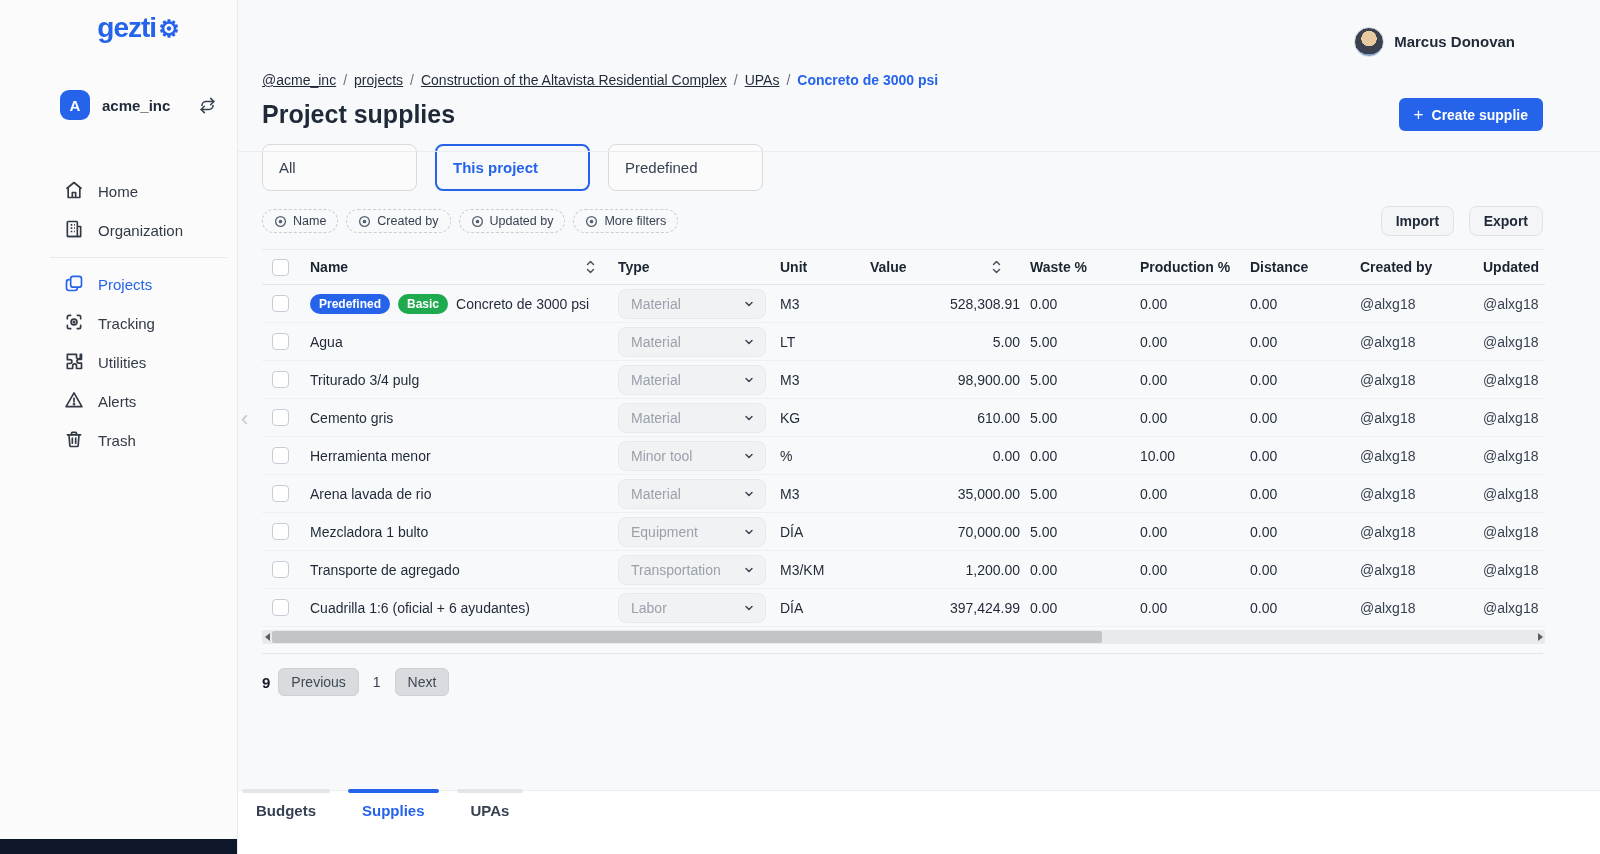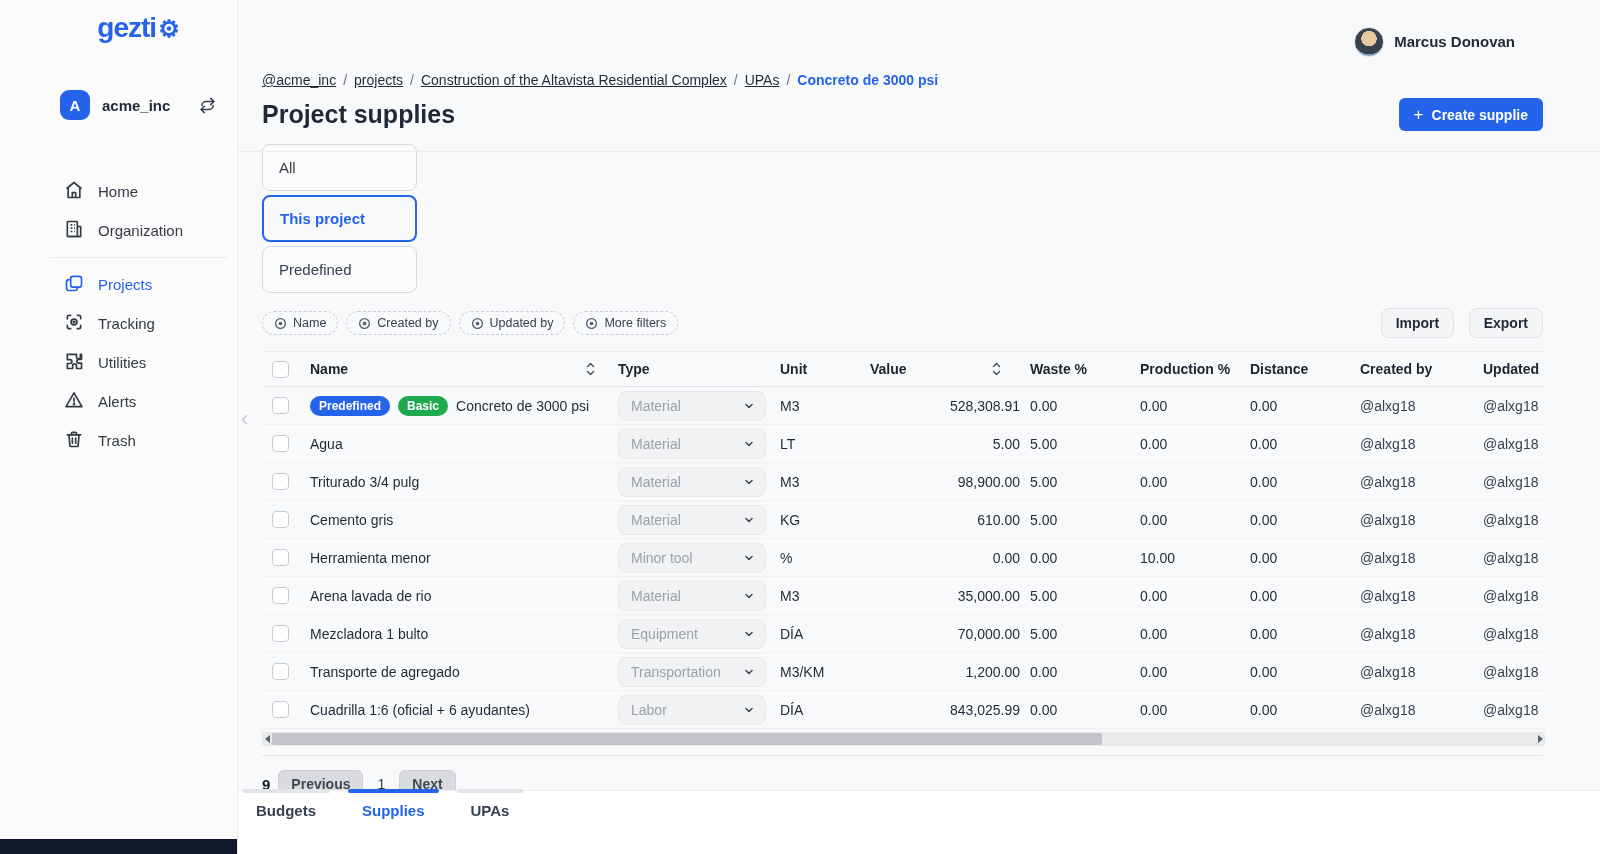--- a/index.html
+++ b/index.html
@@ -43,21 +43,21 @@
   .breadcrumb .current { color:#2563eb; font-weight:600; }
 
   .title-row { display:flex; justify-content:space-between; align-items:center; margin-top:10px; }
   .page-title { font-size:25px; font-weight:800; color:#1f2937; }
   .create-btn { background:#2563eb; color:#fff; border:none; border-radius:6px; font-size:14px;
     font-weight:600; padding:8px 15px; display:flex; align-items:center; gap:8px; cursor:pointer;
     font-family:inherit; }
   .create-btn .plus { font-size:17px; font-weight:400; line-height:1; }
   .header-divider { position:absolute; left:0; right:0; top:141px; height:1px; background:#ededf0; }
 
-  .scope-tabs { display:flex; gap:4px; margin-top:13px;flex-direction:column; }
+  .scope-tabs { display:flex; gap:18px; margin-top:13px; }
   .scope-tab { width:155px; height:47px; border:1px solid #d7dadf; border-radius:8px;
     background:#fbfbfc; display:flex; align-items:center; padding-left:16px; font-size:15px;
     color:#374151; cursor:pointer; }
   .scope-tab.active { border:2px solid #2563eb; color:#2563eb; font-weight:600; background:#f8f9fa; }
 
   .filter-row { display:flex; align-items:center; margin-top:15px; }
   .chips { display:flex; gap:8px; flex:1; }
   .chip { display:flex; align-items:center; gap:6px; border:1px dashed #c9ced6; border-radius:14px;
     padding:4px 11px; font-size:12.5px; color:#374151; cursor:pointer; background:transparent; }
   .chip svg { color:#566070; }
@@ -98,21 +98,21 @@
   .tri-r { width:0; height:0; border-top:4px solid transparent; border-bottom:4px solid transparent;
     border-left:5px solid #5b6168; }
   .hs-thumb { height:12px; width:830px; background:#c2c4c7; border-radius:2px; cursor:grab; }
   .hs-spacer { flex:1; }
 
   .results-row { border-top:1px solid #e4e6e9; margin-top:9px; padding-top:14px;
     display:flex; align-items:center; }
   .results-count { font-size:15px; font-weight:700; color:#111827; margin-right:8px; }
   .results-label { font-size:14px; color:#374151; flex:1; }
   .pg-btn { background:#d9dbde; border:1px solid #cdd0d4; border-radius:6px; padding:5px 12px;
-    font-size:14px; font-weight:700; color:#3f4854; cursor:pointer; font-family:inherit; }
+    font-size:14px; font-weight:400; color:#3f4854; cursor:pointer; font-family:inherit; }
   .pg-num { font-size:14px; color:#374151; margin:0 14px; }
 
   
   .bottom-bar { position:absolute; left:238px; right:0; top:790px; height:64px; background:#fff;
     border-top:1px solid #eceef0; display:flex; gap:26px; padding:11px 0 0 8px; }
   .btab { position:relative; font-size:15px; font-weight:700; color:#374151; padding:0 10px; cursor:pointer; }
   .btab::before { content:""; position:absolute; top:-13px; left:-4px; right:-4px; height:4px;
     background:#e3e5e8; border-radius:2px; }
   .btab.active { color:#2563eb; }
   .btab.active::before { background:#2563eb; }
@@ -533,21 +533,21 @@
     </div>
     <div class="c">
       <div class="select">
         <span>Labor</span>
         <svg width="12" height="12" viewBox="0 0 24 24" fill="none" stroke="#3f4854" stroke-width="3" stroke-linecap="round" stroke-linejoin="round">
                   <path d="M6 9l6 6 6-6"></path>
                 </svg>
       </div>
     </div>
     <div class="c">DÍA</div>
-    <div class="c num">843,025.99</div>
+    <div class="c num">397,424.99</div>
     <div class="c">0.00</div>
     <div class="c">0.00</div>
     <div class="c">0.00</div>
     <div class="c muted">@alxg18</div>
     <div class="c muted">@alxg18</div>
   </div>
 </div>
 
       <div class="hscroll">
         <div class="hs-arrow">

